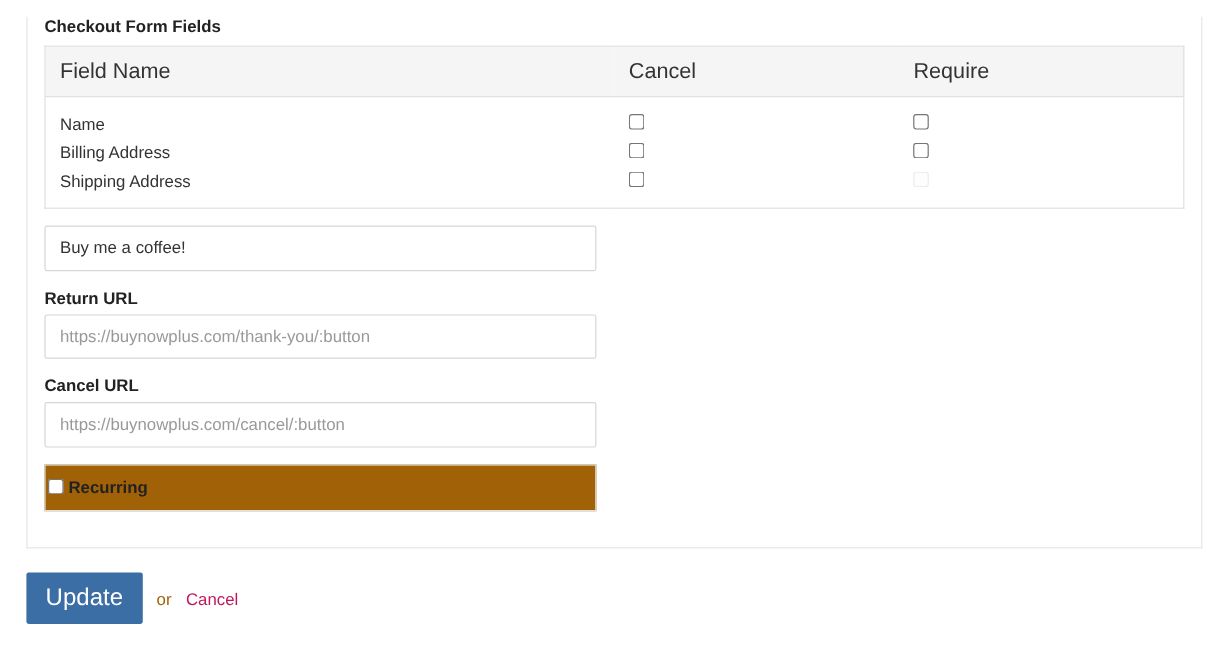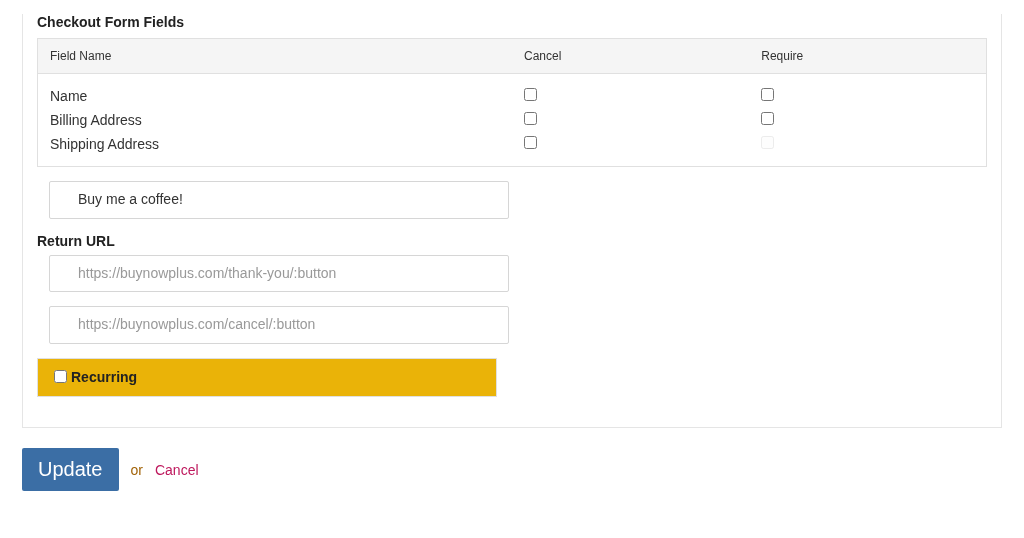--- a/index.html
+++ b/index.html
@@ -32,21 +32,21 @@
       border-collapse: collapse;
       border: 1px solid #e0e0e0;
     }
     table.fields thead th {
       background: #f5f5f5;
       text-align: left;
       font-weight: 400;
       color: #333;
       padding: 10px 12px;
       border-bottom: 1px solid #e0e0e0;
-      font-size: 12px;
+      font-size: 18px;
     }
     table.fields tbody td {
       padding: 4px 12px;
       font-size: 14px;
       color: #333;
       vertical-align: middle;
     }
     table.fields tbody tr:first-child td {
       padding-top: 14px;
     }
@@ -73,37 +73,36 @@
       display: block;
       font-weight: 700;
       font-size: 14px;
       color: #222;
       margin-bottom: 6px;
     }
     .form-group input[type="text"] {
       width: 100%;
       border: 1px solid #d6d6d6;
       background: #fff;
-      padding: 8px 28px;
+      padding: 8px 12px;
       font-size: 14px;
       color: #333;
       border-radius: 2px;
       outline: none;
       line-height: 1.4;
-      margin-left: 12px;
     }
     .form-group input[type="text"]::placeholder {
       color: #999;
     }
     .recurring-box {
       margin-top: 14px;
       max-width: 460px;
       border: 1px solid #e0e0e0;
-      background: #eab308;
-      padding: 10px 16px;
+      background: #a16207;
+      padding: 10px 2px;
     }
     .recurring-box label {
       font-weight: 700;
       font-size: 14px;
       color: #222;
       display: inline-flex;
       align-items: center;
       gap: 4px;
       cursor: pointer;
     }
@@ -170,20 +169,21 @@
   <div class="form-group">
     <input type="text" value="Buy me a coffee!" style="">
   </div>
 
   <div class="form-group">
     <label>Return URL</label>
     <input type="text" placeholder="https://buynowplus.com/thank-you/:button" style="">
   </div>
 
   <div class="form-group">
+    <label>Cancel URL</label>
     <input type="text" placeholder="https://buynowplus.com/cancel/:button" style="">
   </div>
 
   <div class="recurring-box">
     <label>
       <input type="checkbox" style="">
       <span>Recurring</span>
     </label>
   </div>
 

